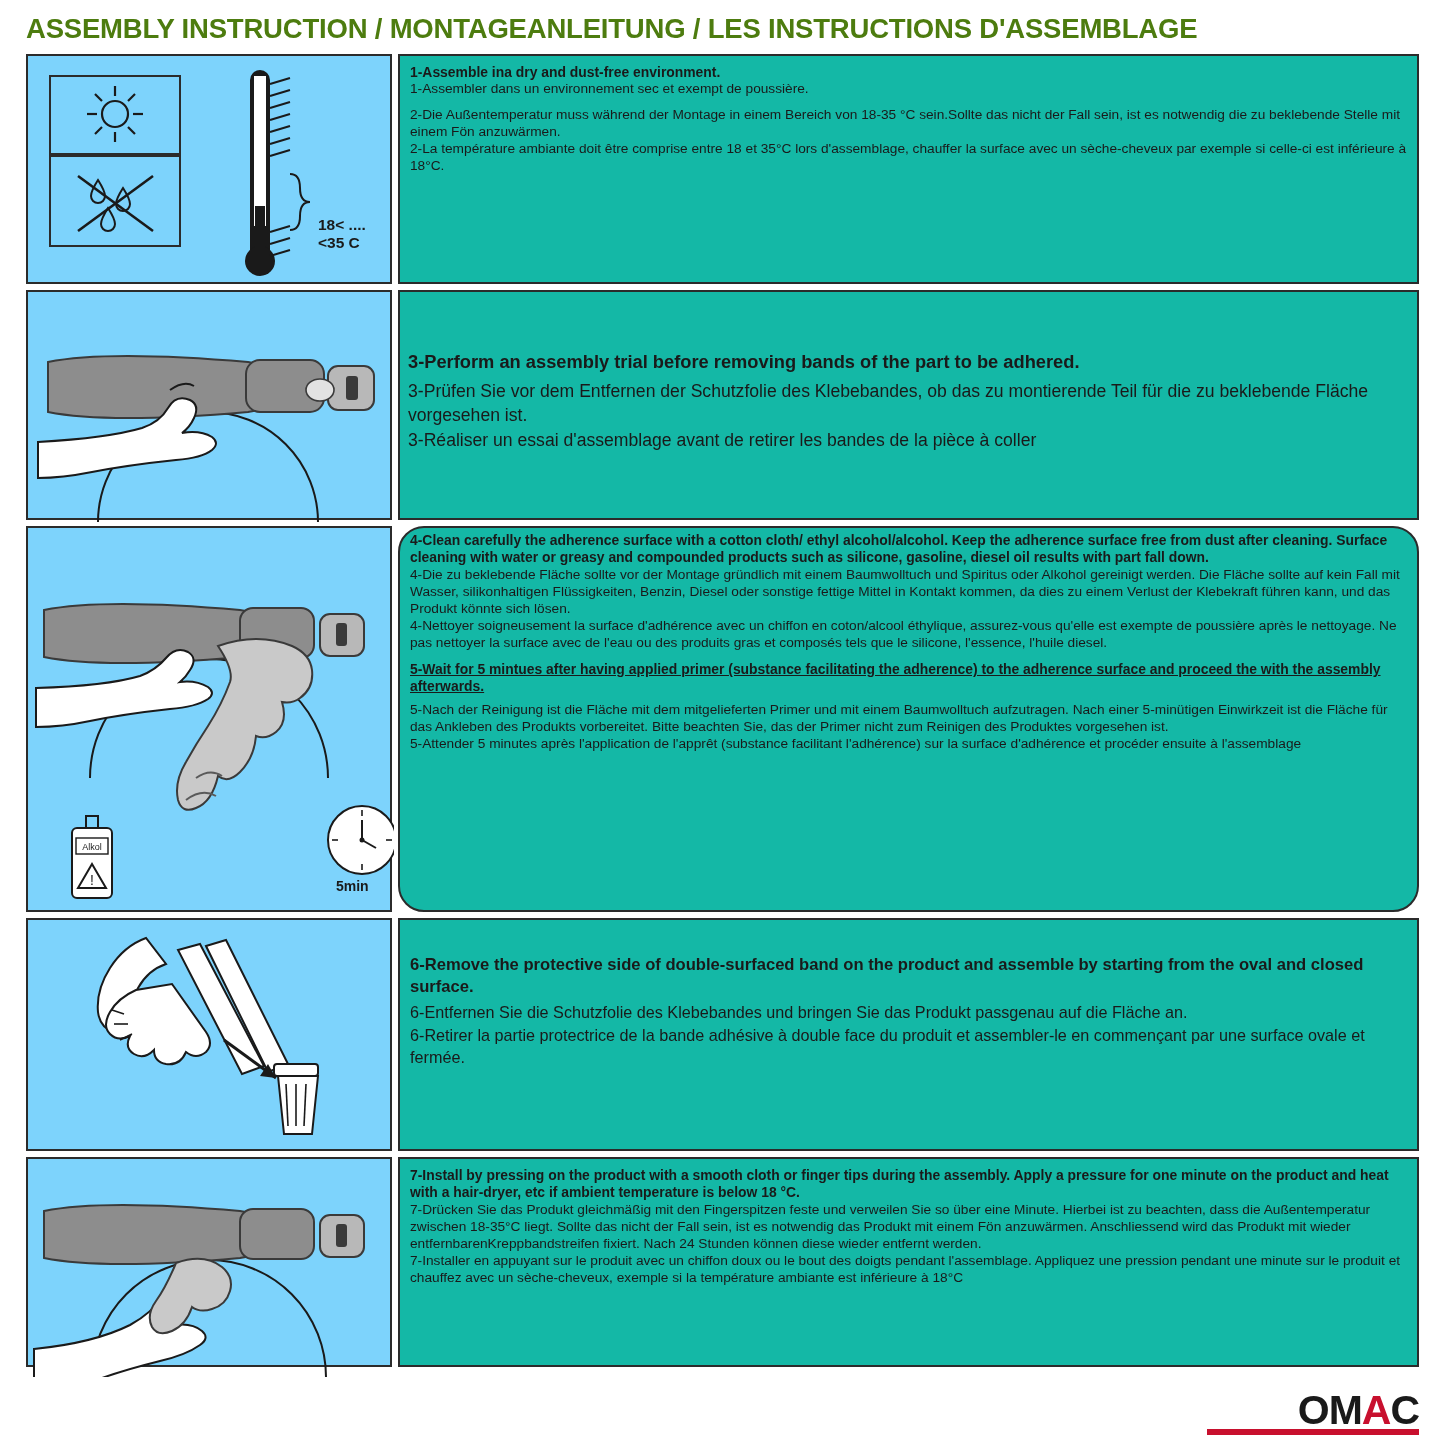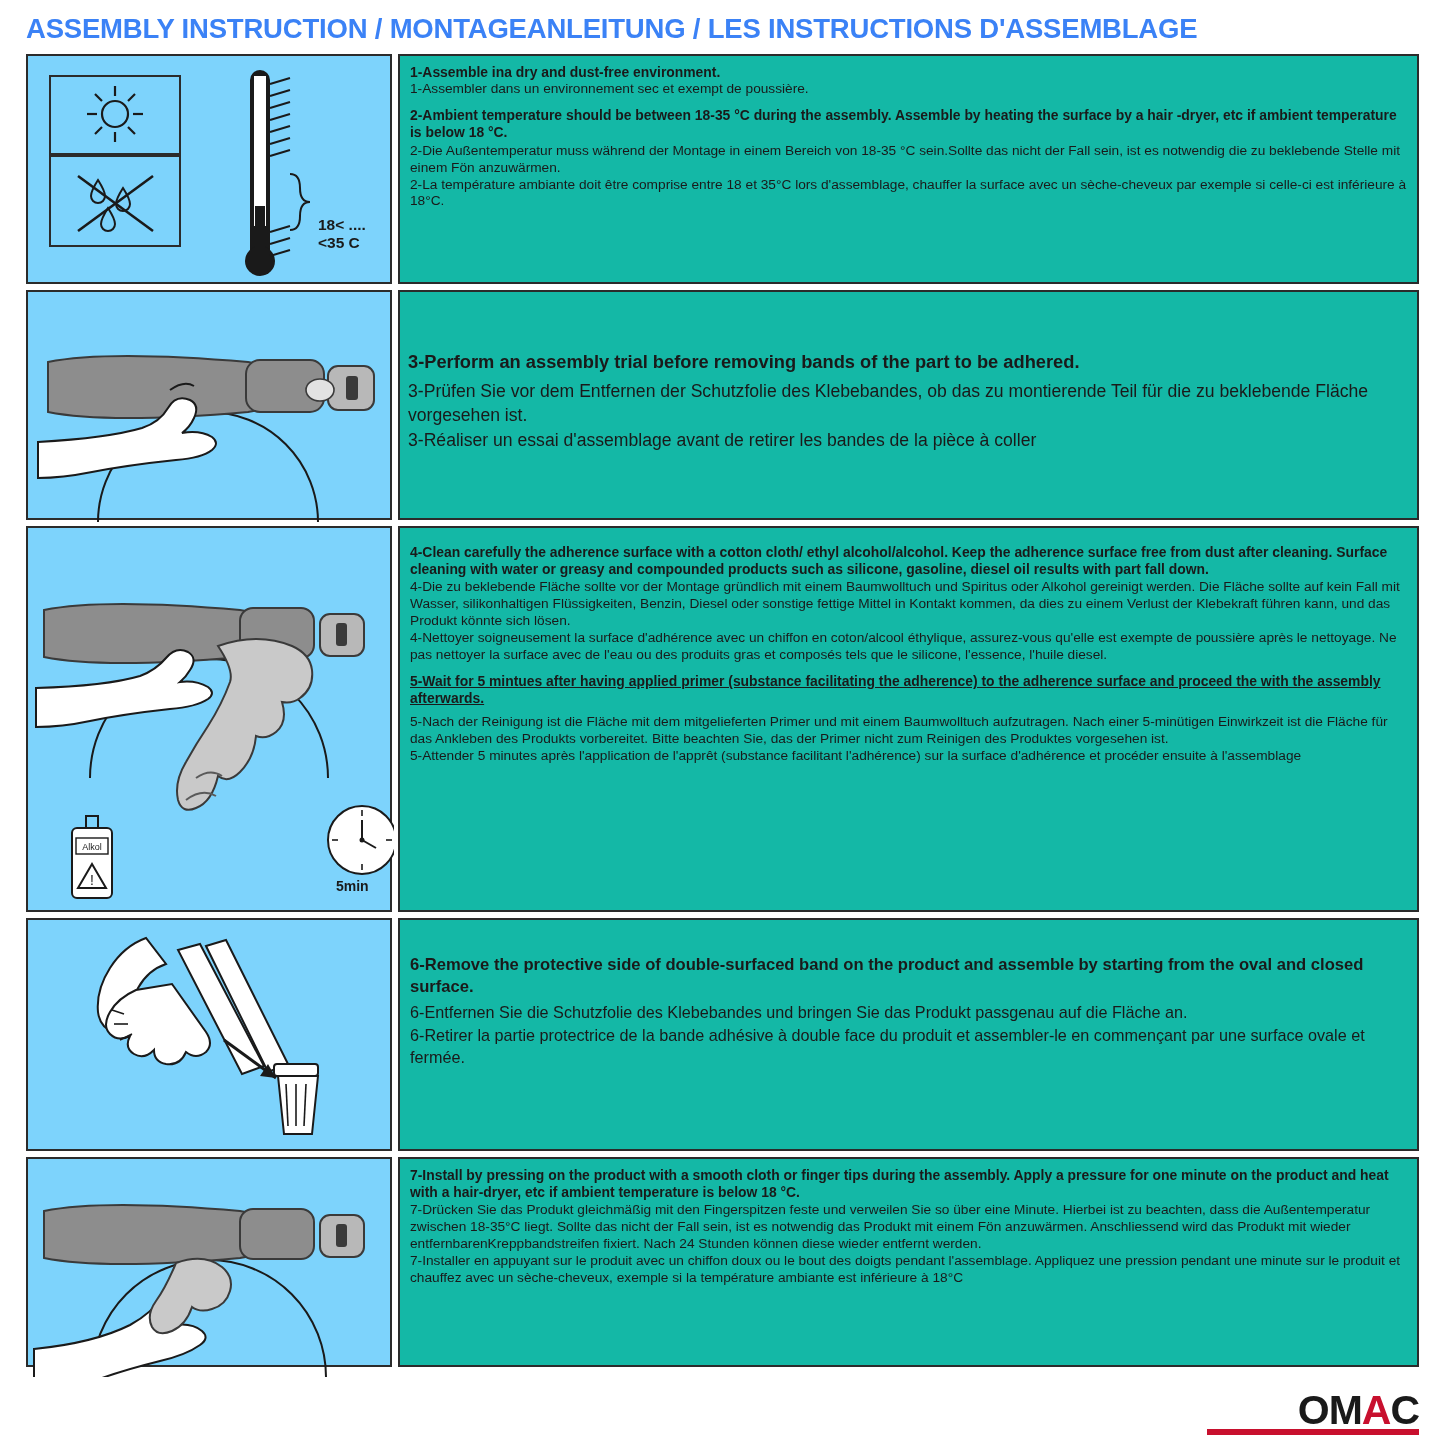--- a/index.html
+++ b/index.html
@@ -15,21 +15,21 @@
     overflow: hidden;
   }
   .page {
     position: relative;
     width: 1445px;
     height: 1445px;
     box-sizing: border-box;
     padding: 0;
   }
   .main-title {
-    color: #3b82f6;
+    color: #4d7c0f;
     font-size: 27.5px;
     font-weight: bold;
     letter-spacing: -0.2px;
     padding: 14px 0 10px 26px;
     line-height: 1.1;
     white-space: nowrap;
   }
   .rows {
     padding: 0 26px 0 26px;
   }
@@ -74,21 +74,21 @@
 
   
   .row-1 .cell-img, .row-1 .cell-txt { height: 230px; }
   .row-2 .cell-img, .row-2 .cell-txt { height: 230px; }
   .row-3 .cell-img, .row-3 .cell-txt { height: 386px; }
   .row-4 .cell-img, .row-4 .cell-txt { height: 233px; }
   .row-5 .cell-img, .row-5 .cell-txt { height: 210px; }
 
   .row-1 .cell-txt { padding-top: 8px; }
   .row-2 .cell-txt { padding-top: 58px; padding-left: 8px; }
-  .row-3 .cell-txt { padding-top: 16px; }
+  .row-3 .cell-txt { padding-top: 4px; border-radius: 26px; }
   .row-4 .cell-txt { padding-top: 34px; }
   .row-5 .cell-txt { padding-top: 8px; }
 
   svg { display: block; }
   .svg-wrap { position: absolute; inset: 0; }
 
   .logo {
     position: absolute;
     right: 26px;
     bottom: 14px;
@@ -171,21 +171,20 @@
               </g>
               <path d="M262 118 q10 0 10 14 t10 14 q-10 0 -10 14 t-10 14" fill="none" stroke="#1a1a1a" stroke-width="2"></path>
             </g>
           </svg>
         </div>
         <div style="position:absolute; left:290px; top:160px; font-size:15.5px; font-weight:bold;">18&lt; ....&lt;35 C</div>
       </div>
       <div class="cell-txt small">
         <div class="para bold" style="margin-bottom:0;">1-Assemble ina dry and dust-free environment.</div>
         <div class="norm para">1-Assembler dans un environnement sec et exempt de poussière.</div>
-        <div class="bold" style="margin-bottom:2px;">2-Ambient temperature should be between 18-35 °C  during the assembly. Assemble by heating the surface by a hair -dryer, etc if ambient temperature is below 18 °C.</div>
         <div class="norm">2-Die Außentemperatur muss während der Montage in einem Bereich von 18-35 °C  sein.Sollte das nicht der Fall sein, ist es notwendig die zu beklebende Stelle mit einem Fön anzuwärmen.</div>
         <div class="norm">2-La température ambiante doit être comprise entre 18 et 35°C lors d'assemblage, chauffer la surface avec un sèche-cheveux par exemple si celle-ci est inférieure à 18°C.</div>
       </div>
     </div>
 
     <div class="row row-2">
       <div class="cell-img">
         <div class="svg-wrap">
           <svg viewBox="0 0 366 230" width="366" height="230">
 

